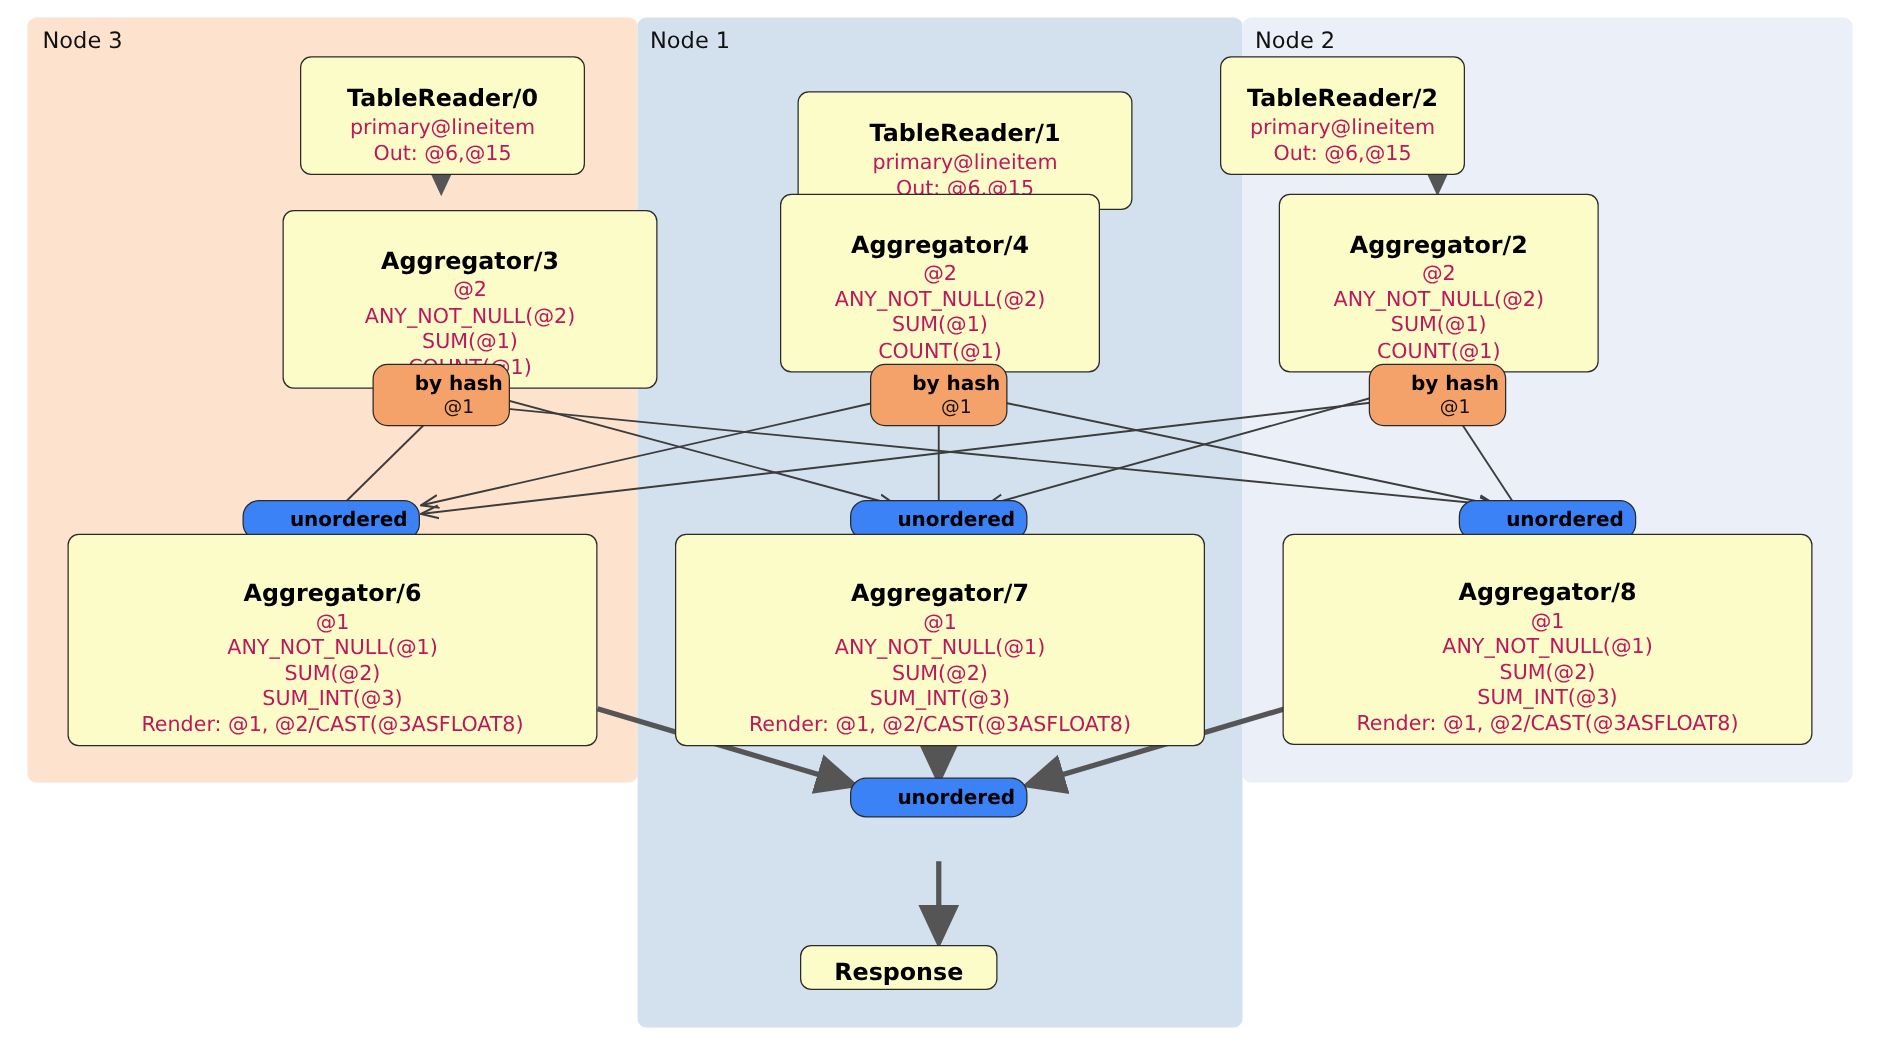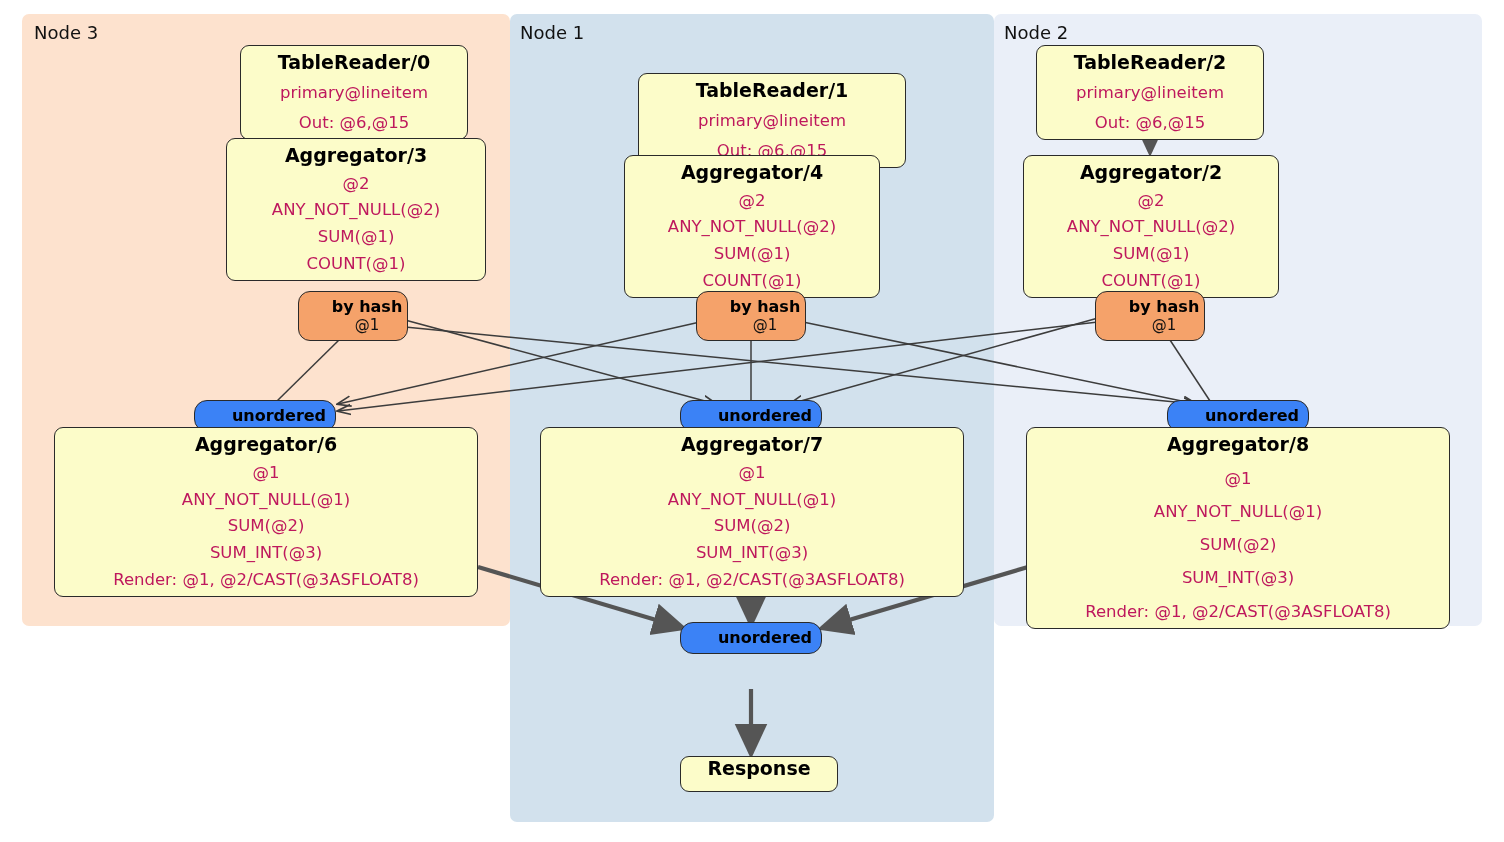--- a/index.html
+++ b/index.html
@@ -19,21 +19,21 @@
   #label-node3{left:34px;  top:22px;}
   #label-node1{left:520px; top:22px;}
   #label-node2{left:1004px;top:22px;}
 
   
   #edges{position:absolute;left:0;top:0;width:1504px;height:842px;pointer-events:none;}
 
   
   .pbox{position:absolute;background:#fcfcc9;border:1.6px solid #2a2a2a;
         border-radius:9px;box-sizing:border-box;
-        display:flex;flex-direction:column;align-items:center;justify-content:space-between;
+        display:flex;flex-direction:column;align-items:center;justify-content:flex-end;
         padding:5px 10px 6px 10px;}
   .pbox .ttl{font-size:19px;font-weight:bold;color:#000;line-height:1.25;white-space:nowrap;}
   .pbox .ln{font-size:16.5px;color:#be185d;line-height:1.24;white-space:nowrap;}
 
   
   .pill{position:absolute;box-sizing:border-box;border:1.6px solid #2a2a2a;
         display:flex;flex-direction:column;align-items:center;justify-content:center;padding-left:28px;}
   .pill .pt{font-size:16px;font-weight:bold;color:#000;line-height:1.15;white-space:nowrap;}
   .pill .ps{font-size:15px;color:#111;line-height:1.15;white-space:nowrap;}
   .pill-hash{background:#f5a26a;border-radius:12px;}
@@ -95,27 +95,27 @@
     <div class="ln">primary@lineitem</div>
     <div class="ln">Out: @6,@15</div>
   </div>
 
   <div class="pbox" style="left:638px;top:45px;width:268px;height:95px;margin-top:28px;">
     <div class="ttl">TableReader/1</div>
     <div class="ln">primary@lineitem</div>
     <div class="ln">Out: @6,@15</div>
   </div>
 
-  <div class="pbox" style="left:1036px;top:45px;width:228px;height:95px;">
+  <div class="pbox" style="left:976px;top:45px;width:196px;height:95px;">
     <div class="ttl">TableReader/2</div>
     <div class="ln">primary@lineitem</div>
     <div class="ln">Out: @6,@15</div>
   </div>
 
-  <div class="pbox" style="left:226px;top:138px;width:260px;height:143px;">
+  <div class="pbox" style="left:226px;top:168px;width:300px;height:143px;">
     <div class="ttl">Aggregator/3</div>
     <div class="ln">@2</div>
     <div class="ln">ANY_NOT_NULL(@2)</div>
     <div class="ln">SUM(@1)</div>
     <div class="ln">COUNT(@1)</div>
   </div>
 
   <div class="pbox" style="left:624px;top:155px;width:256px;height:143px;">
     <div class="ttl">Aggregator/4</div>
     <div class="ln">@2</div>
@@ -166,31 +166,31 @@
 
   <div class="pbox" style="left:540px;top:427px;width:424px;height:170px;">
     <div class="ttl">Aggregator/7</div>
     <div class="ln">@1</div>
     <div class="ln">ANY_NOT_NULL(@1)</div>
     <div class="ln">SUM(@2)</div>
     <div class="ln">SUM_INT(@3)</div>
     <div class="ln">Render: @1, @2/CAST(@3ASFLOAT8)</div>
   </div>
 
-  <div class="pbox" style="left:1026px;top:427px;width:424px;height:202px;">
+  <div class="pbox" style="left:1026px;top:427px;width:424px;height:169px;">
     <div class="ttl">Aggregator/8</div>
     <div class="ln">@1</div>
     <div class="ln">ANY_NOT_NULL(@1)</div>
     <div class="ln">SUM(@2)</div>
     <div class="ln">SUM_INT(@3)</div>
     <div class="ln">Render: @1, @2/CAST(@3ASFLOAT8)</div>
   </div>
 
   <div class="pill pill-unordered" style="left:680px;top:622px;width:142px;height:32px;">
     <div class="pt">unordered</div>
   </div>
 
 
-  <div class="pbox" style="left:680px;top:756px;width:158px;height:36px;justify-content:flex-start;padding:0;">
+  <div class="pbox" style="left:640px;top:756px;width:158px;height:36px;justify-content:flex-end;padding:0;">
     <div class="ttl">Response</div>
   </div>
 
 </div>
 
 </body></html>

